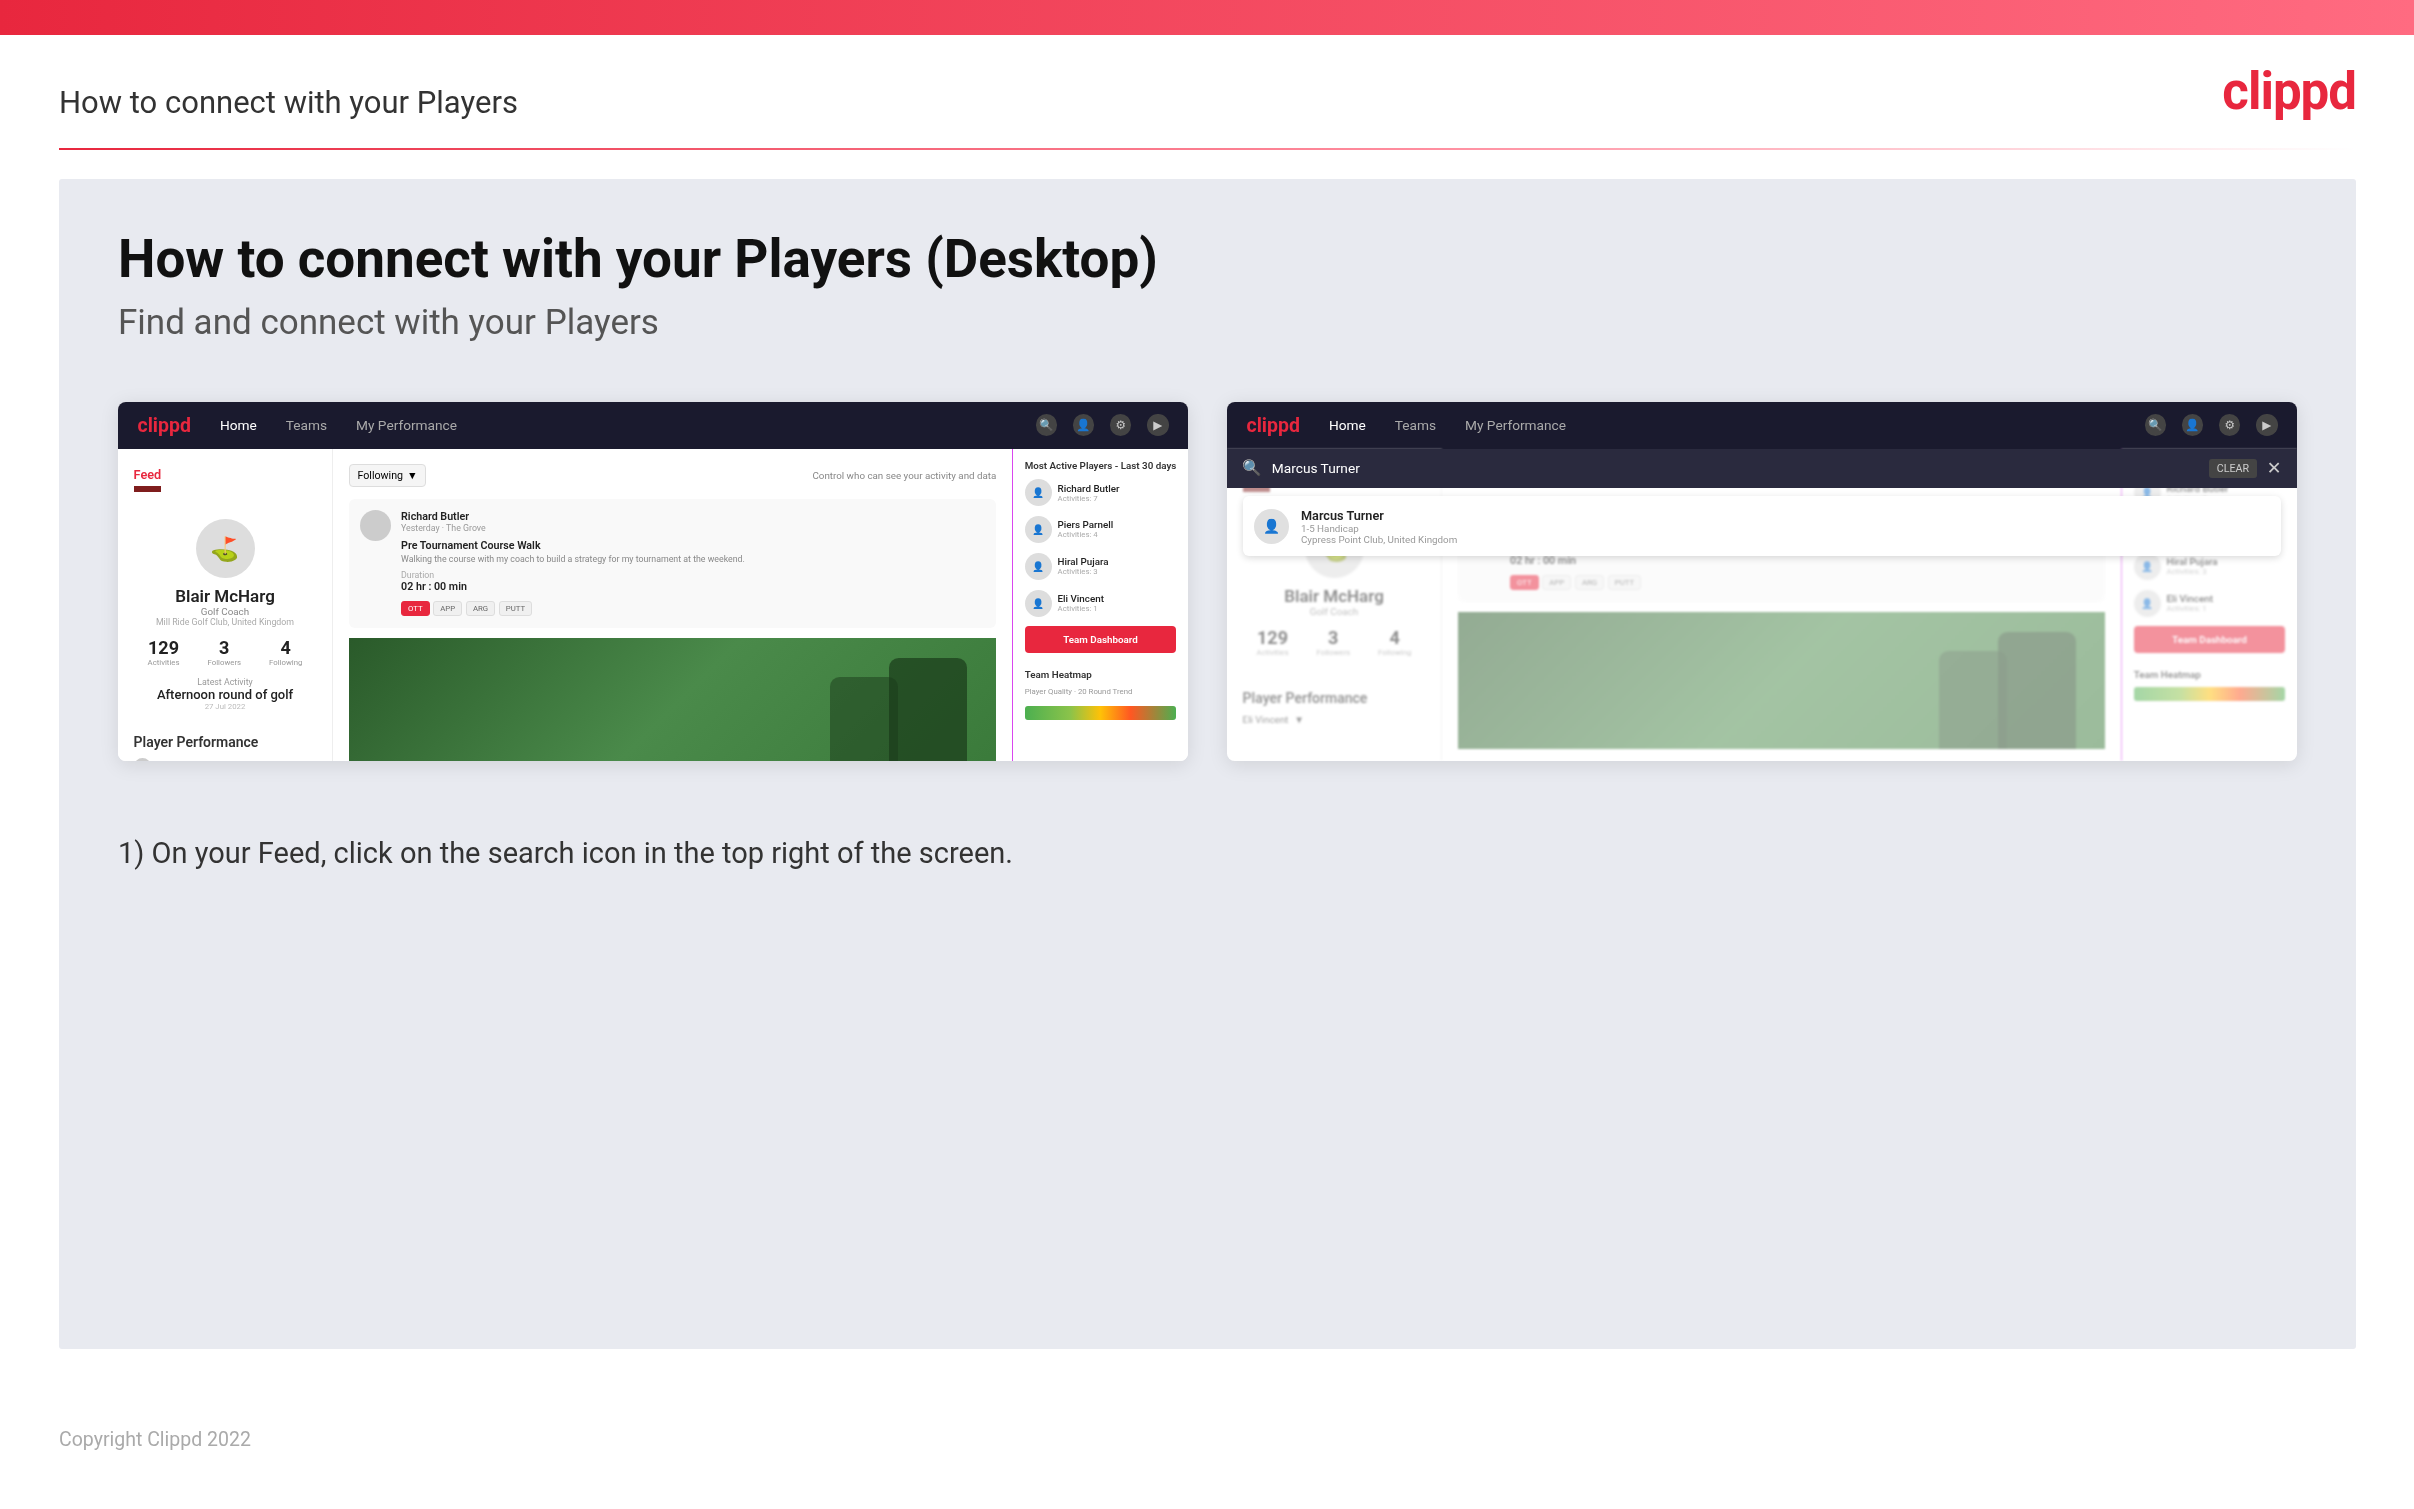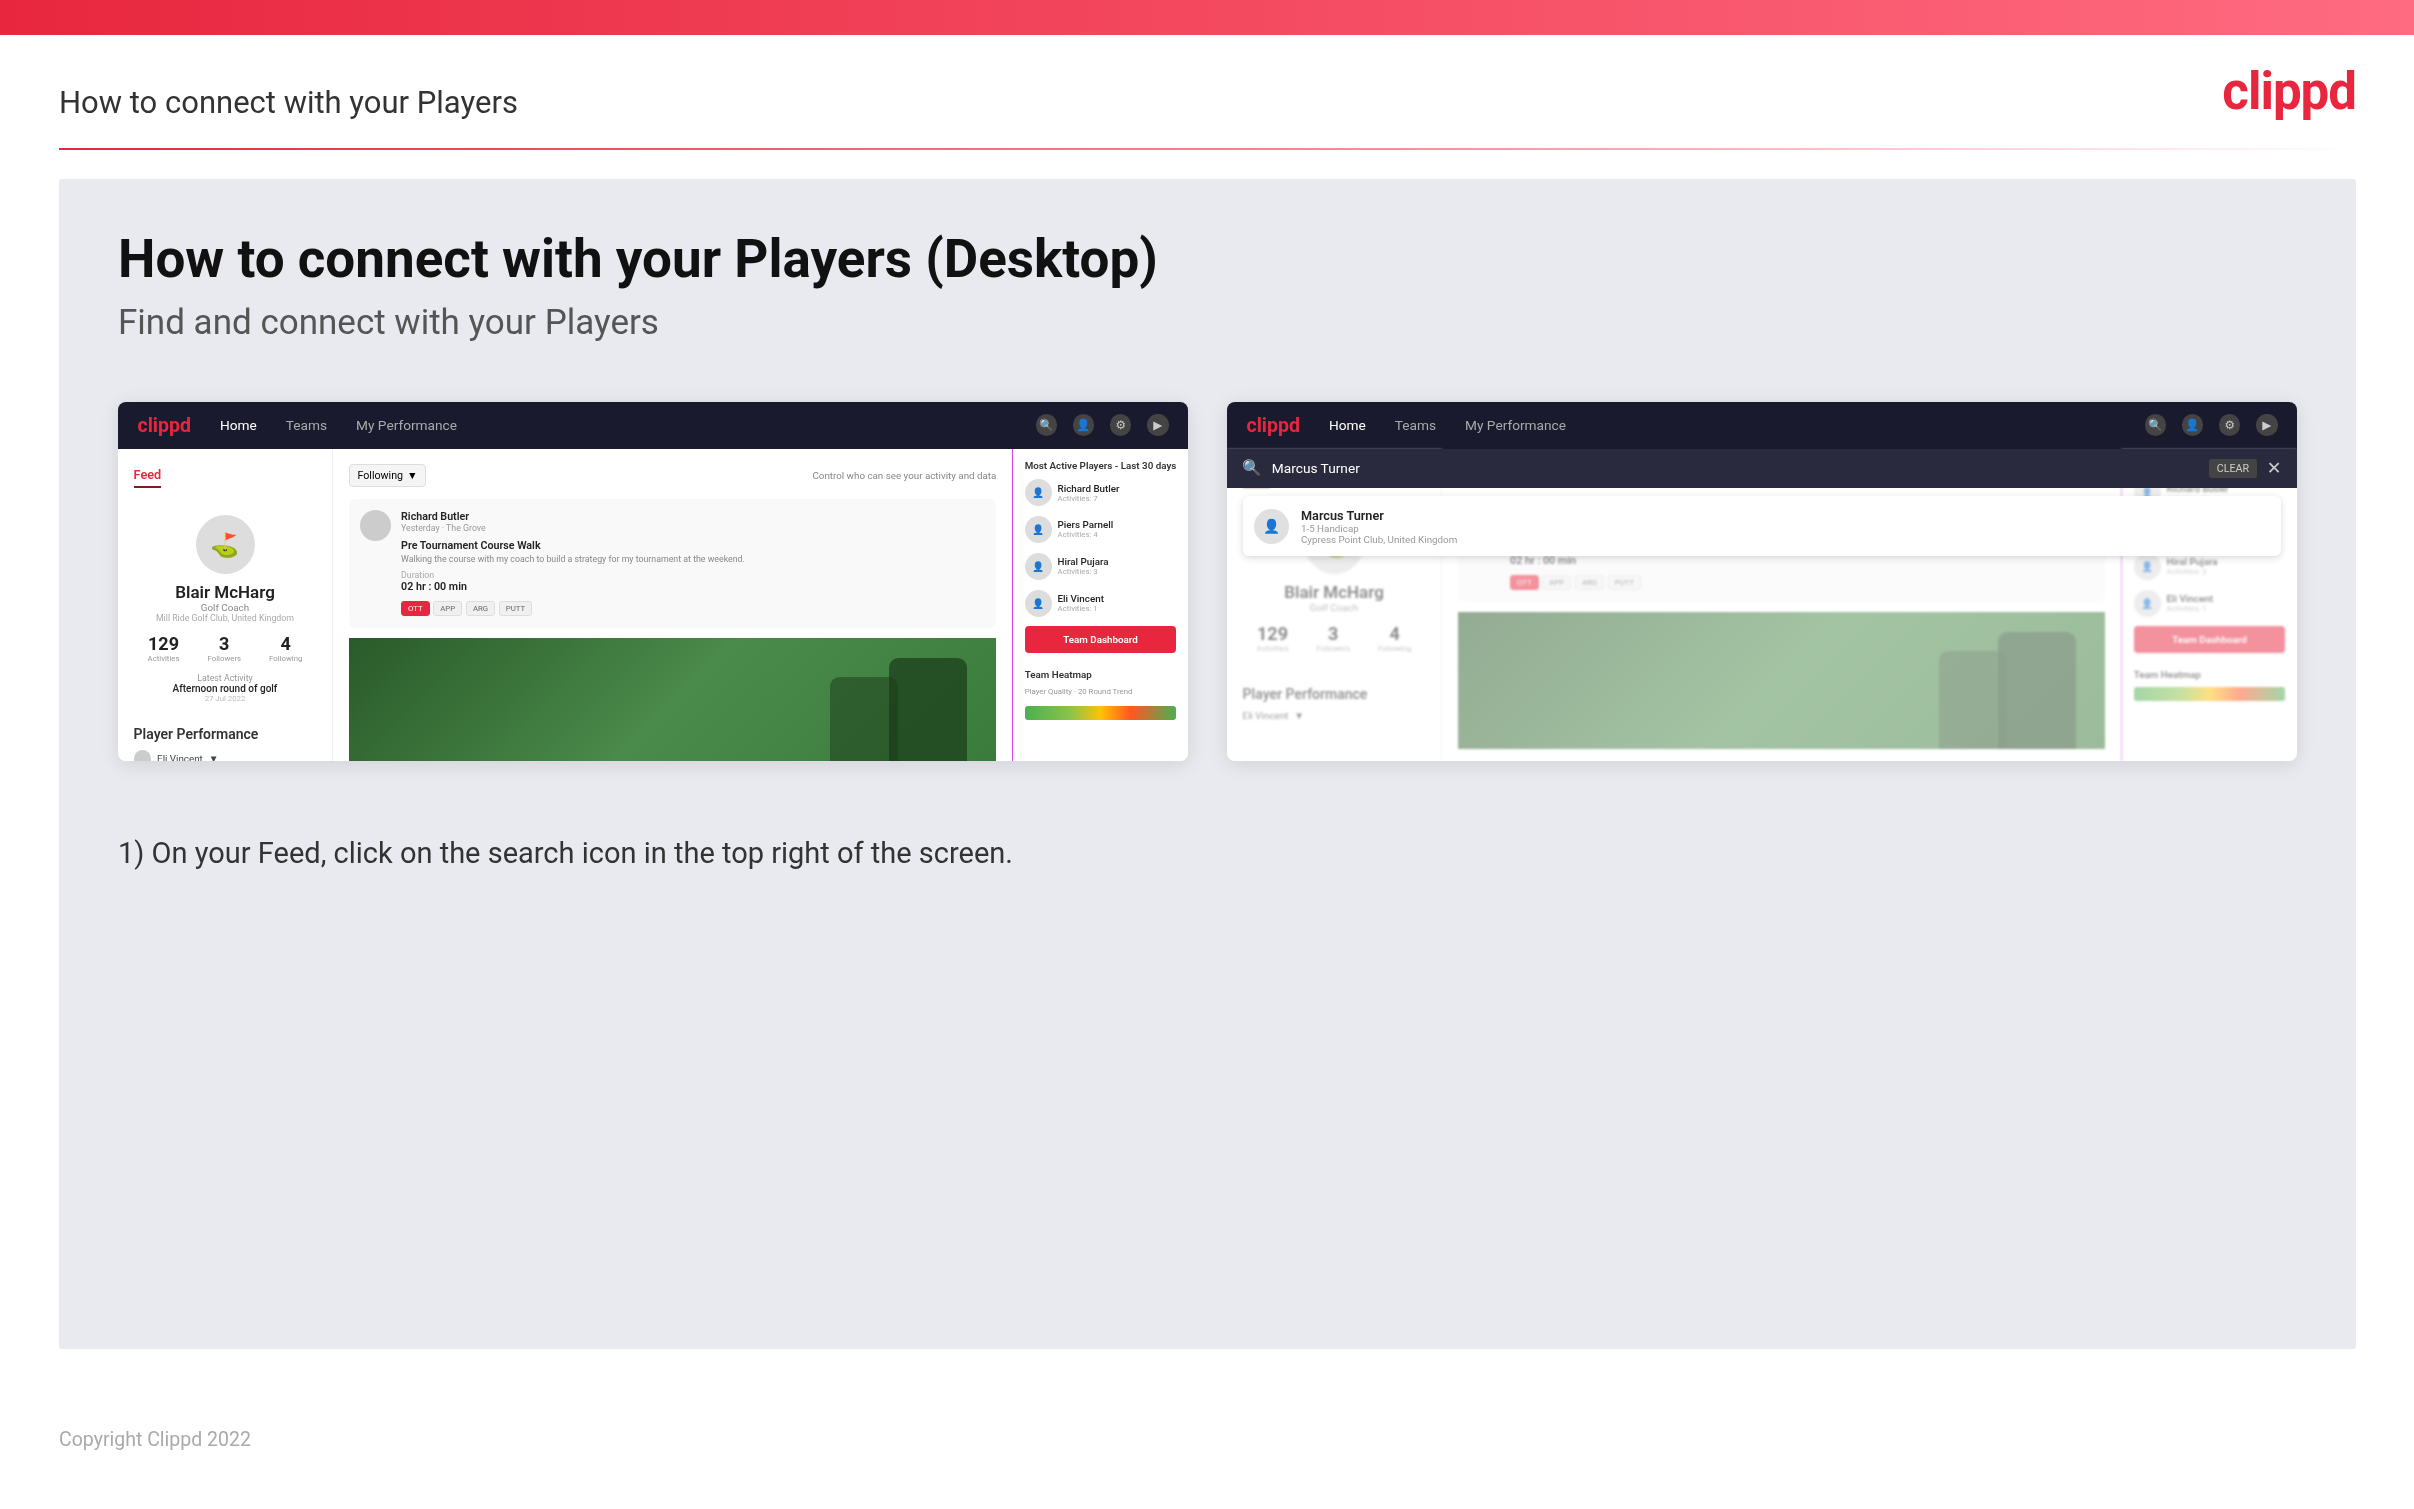--- a/index.html
+++ b/index.html
@@ -128,21 +128,21 @@
       width: 215px;
       background: #fff;
       border-right: 1px solid #eee;
       padding: 15.6px;
       flex-shrink: 0;
     }
     .feed-tab {
       font-size: 12.7px;
       font-weight: 600;
       color: #e8273e;
-      border-bottom: 2px solid #7f1d1d;
+      border-bottom: 6px solid #7f1d1d;
       padding-bottom: 3.9px;
       display: inline-block;
       margin-bottom: 15.6px;
     }
     .profile-card {
       text-align: center;
       padding: 11.7px 0;
     }
     .avatar-circle {
       width: 59px;
@@ -186,21 +186,21 @@
     .stat-label {
       font-size: 7.8px;
       color: #999;
     }
     .latest-activity {
       font-size: 8.8px;
       color: #999;
       margin-top: 7.8px;
     }
     .activity-name {
-      font-size: 10px;
+      font-size: 13px;
       color: #222;
       font-weight: 500;
     }
     .activity-date {
       font-size: 7.8px;
       color: #bbb;
     }
 
     .player-perf-section {
       margin-top: 11.7px;

